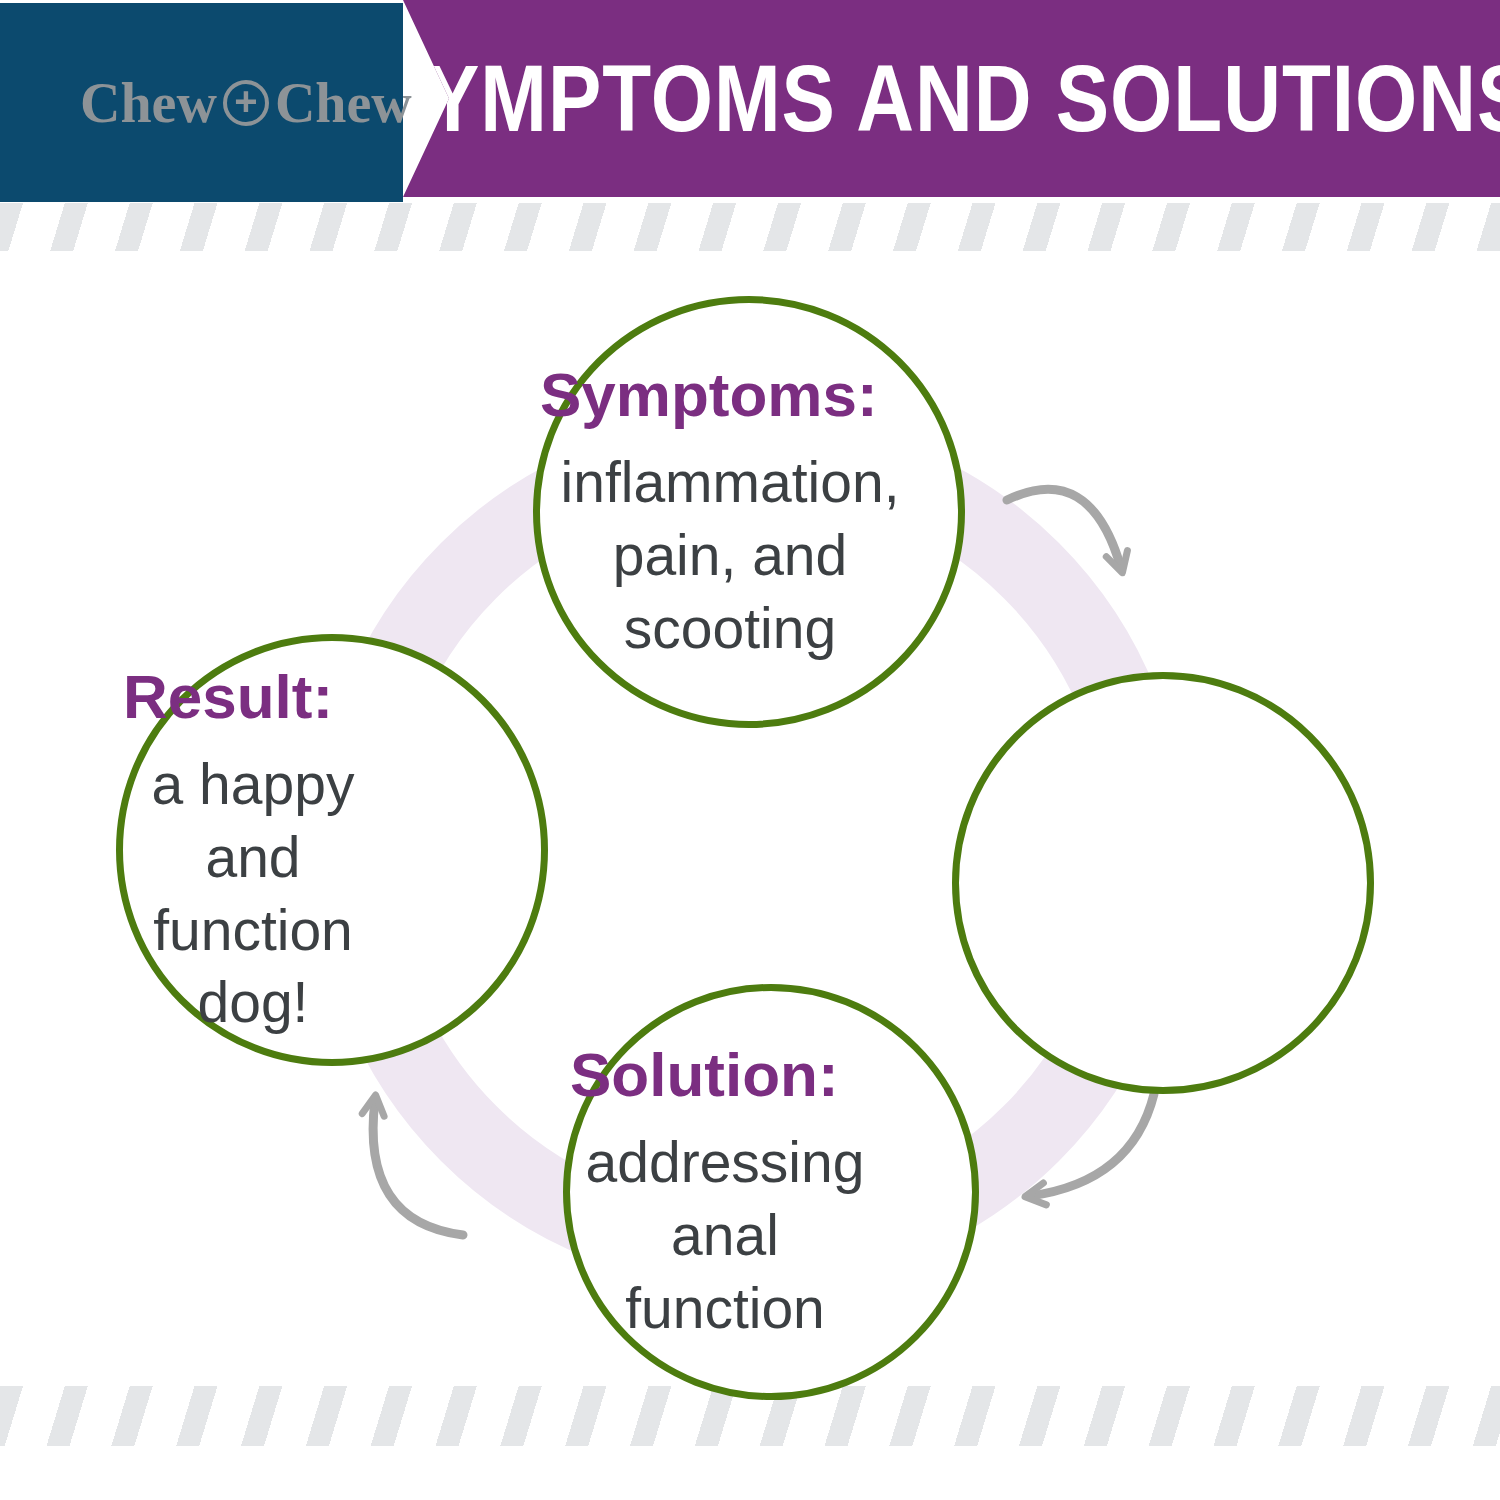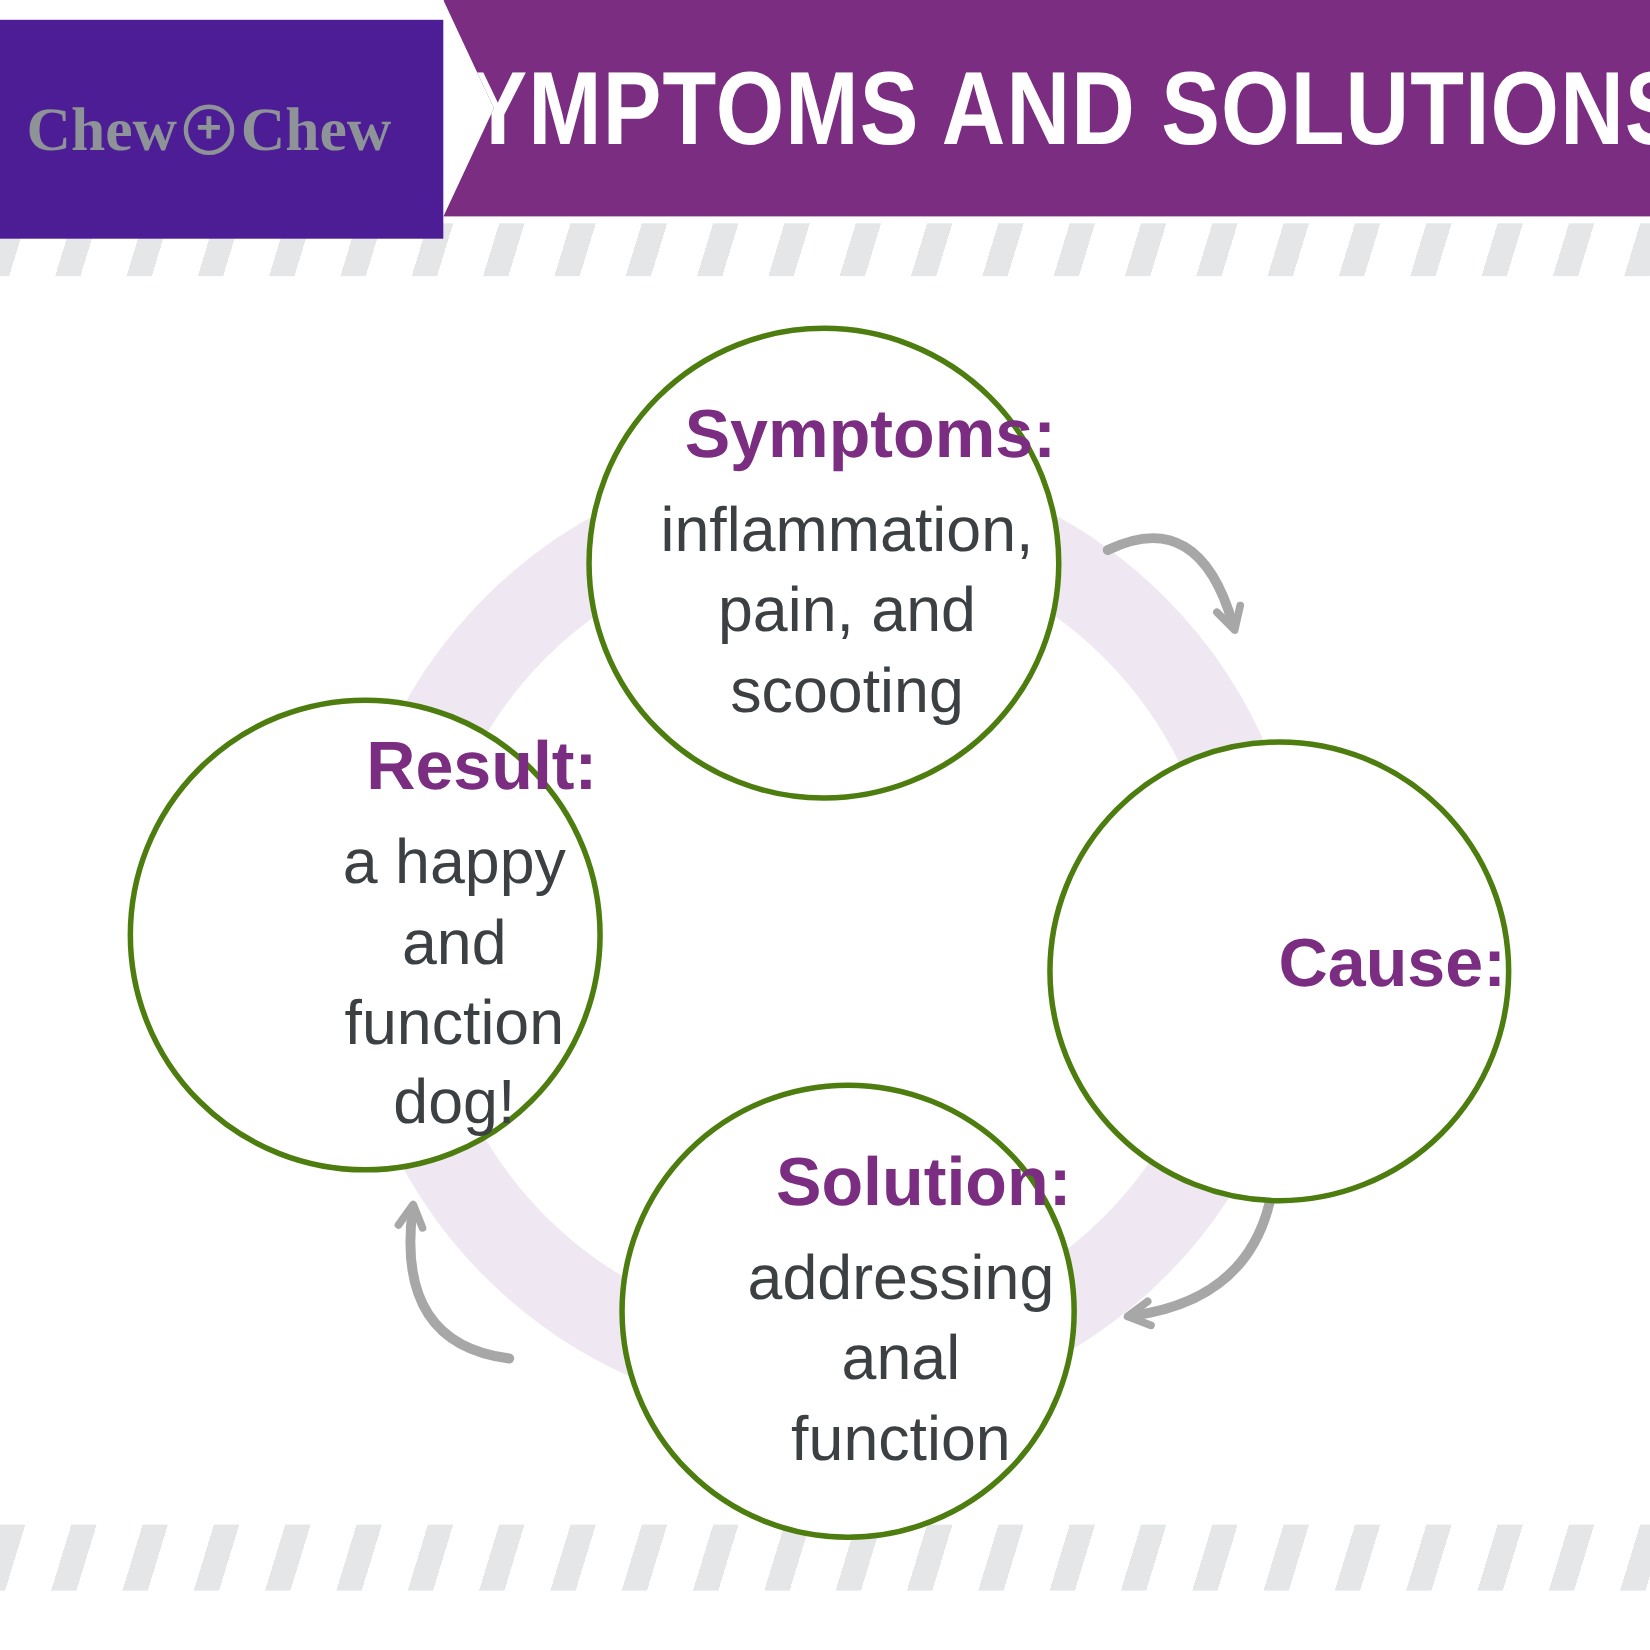--- a/index.html
+++ b/index.html
@@ -3,22 +3,22 @@
 <meta charset="utf-8">
 <style>
   html,body{margin:0;padding:0;background:#ffffff;}
   .canvas{
     position:relative;width:1500px;height:1500px;background:#ffffff;overflow:hidden;
     font-family:"Liberation Sans", sans-serif;
   }
 
   
   .logo-box{
-    position:absolute;left:0;top:18px;width:403px;height:199px;background:#4c1d95;
-    display:flex;align-items:center;padding-left:24px;box-sizing:border-box;z-index:5;
+    position:absolute;left:0;top:3px;width:403px;height:199px;background:#0c4a6e;
+    display:flex;align-items:center;padding-left:80px;box-sizing:border-box;z-index:5;
   }
   .logo{
     font-family:"Liberation Serif", serif;font-weight:bold;font-size:56px;color:#8d9397;
     display:flex;align-items:center;
   }
   .logo-plus{
     width:46px;height:46px;border:4px solid #8d9397;border-radius:50%;
     display:flex;align-items:center;justify-content:center;margin:0 6px;
     font-family:"Liberation Sans",sans-serif;font-size:40px;font-weight:bold;
     line-height:1;box-sizing:border-box;padding-bottom:3px;color:#8d9397;
@@ -42,22 +42,22 @@
   .stripes.bottom{top:1386px;height:60px;}
 
   
   .ring{
     position:absolute;left:313px;top:415px;width:874px;height:874px;border-radius:50%;
     border:78px solid #efe7f2;box-sizing:border-box;z-index:1;
   }
 
   
   .node{
-    position:absolute;background:#ffffff;border:5px solid #4d7c0f;border-radius:50%;
-    display:flex;flex-direction:column;align-items:flex-end;justify-content:center;
+    position:absolute;background:#ffffff;border:7px solid #4d7c0f;border-radius:50%;
+    display:flex;flex-direction:column;align-items:flex-start;justify-content:center;
     text-align:center;z-index:3;box-sizing:border-box;
   }
   .node .title{color:#7b2e81;font-weight:bold;font-size:62px;margin-bottom:16px;}
   .node .body{color:#3c4043;font-size:57px;line-height:1.28;}
   .node-symptoms{left:533px;top:296px;width:432px;height:432px;}
   .node-symptoms .body{width:380px;}
   .node-cause{left:952px;top:672px;width:422px;height:422px;}
   .node-cause .body{width:400px;}
   .node-solution{left:563px;top:984px;width:416px;height:416px;}
   .node-solution .body{width:310px;}
@@ -93,21 +93,20 @@
   <div class="stripes bottom"></div>
 
   <div class="ring"></div>
 
   <div class="node node-symptoms">
     <div class="title">Symptoms:</div>
     <div class="body">inflammation, pain, and scooting</div>
   </div>
 
   <div class="node node-cause">
-    <div class="title">Cause:</div>
   </div>
 
   <div class="node node-solution">
     <div class="title">Solution:</div>
     <div class="body">addressing anal function</div>
   </div>
 
   <div class="node node-result">
     <div class="title">Result:</div>
     <div class="body">a happy and function dog!</div>

